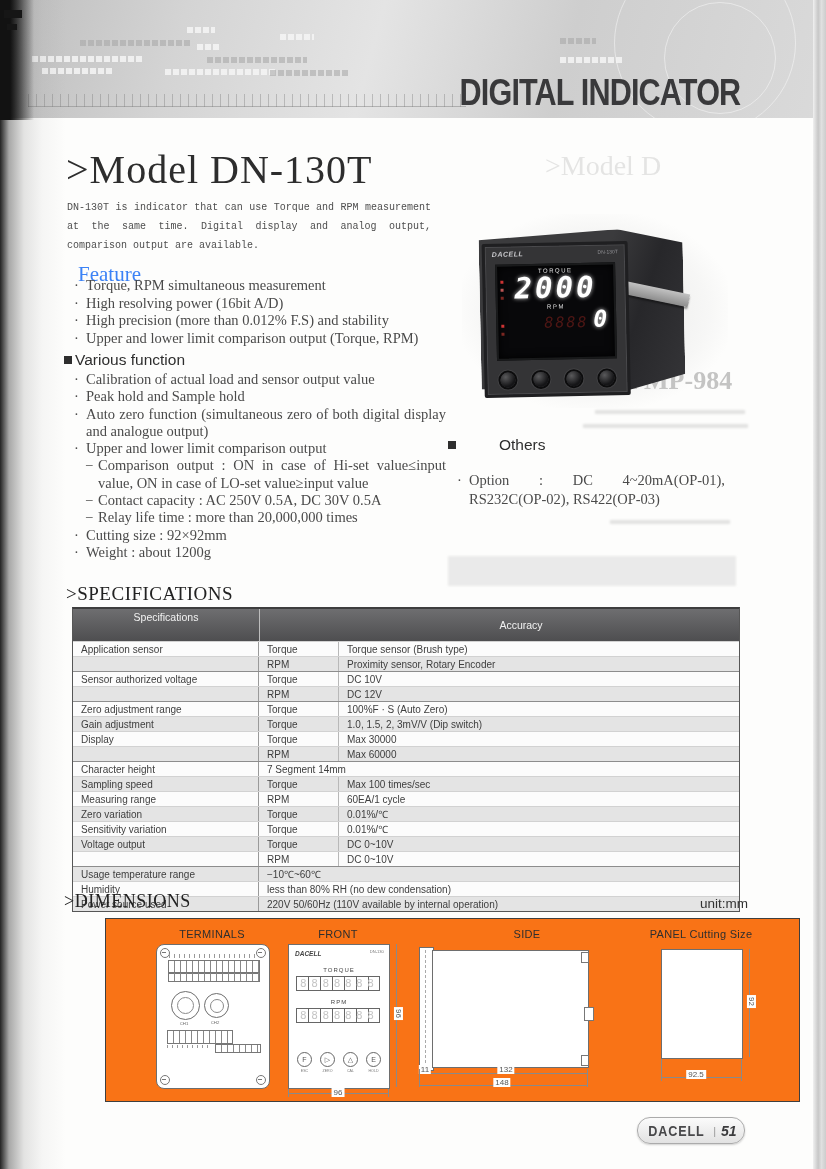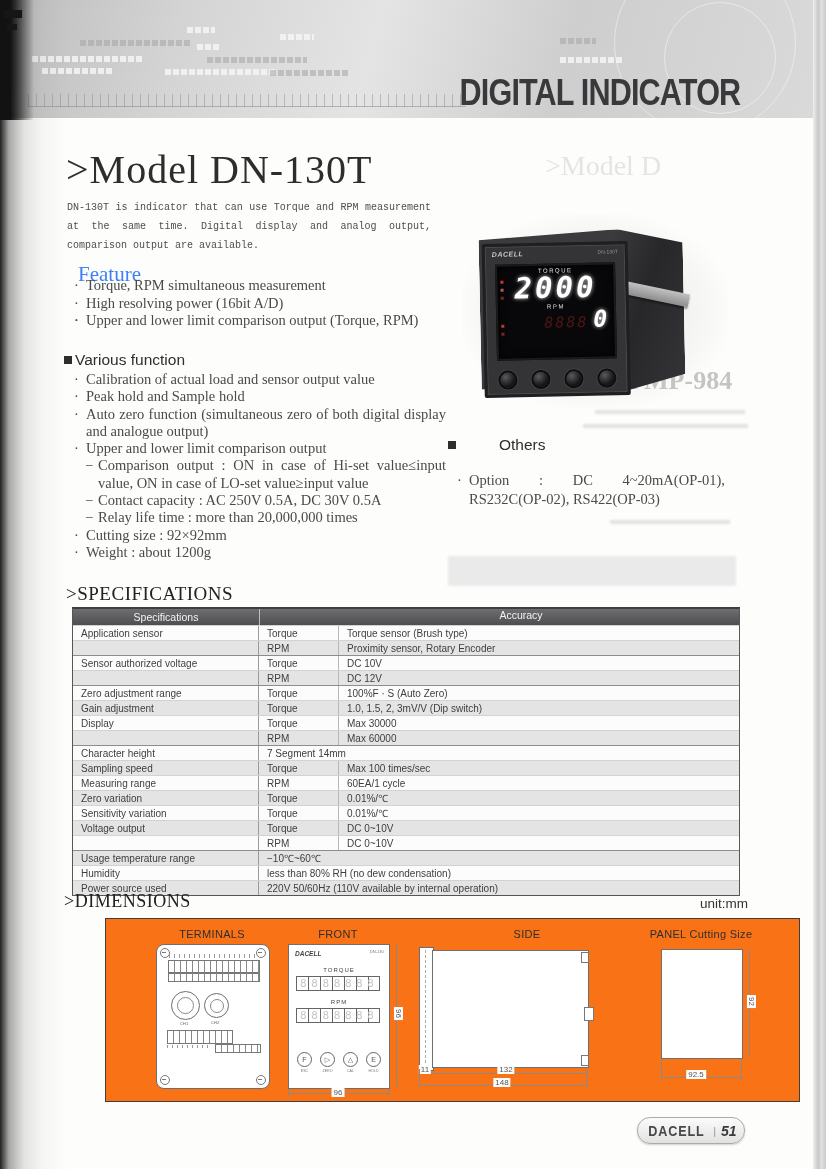--- a/index.html
+++ b/index.html
@@ -84,21 +84,21 @@
   .dev-btns{position:absolute;bottom:7px;left:13px;right:13px;display:flex;justify-content:space-between;}
   .dev-btns i{width:15px;height:15px;border-radius:50%;
     background:radial-gradient(circle at 35% 30%,#5a5a5c,#151517 65%);
     box-shadow:0 0 0 2px #0c0c0d,0 0 0 3px #414143;}
 
   
   .spec-h{position:absolute;left:66px;top:583px;margin:0;font-family:"Liberation Serif",serif;
     font-size:19px;font-weight:500;color:#222;letter-spacing:.5px;}
   .spec-table{position:absolute;left:72px;top:607px;width:666px;border:1px solid #565656;
     border-top:2px solid #3e3e3e;background:#fcfcfc;font-size:10px;color:#3e3e3e;}
-  .spec-head{display:flex;height:16px;align-items:flex-start;font-size:10.5px;color:#f2f2f2;
+  .spec-head{display:flex;height:32px;align-items:center;font-size:10.5px;color:#f2f2f2;
     background:linear-gradient(#6e6e70,#4e4e50);gap:43px;}
   .hc1{width:186px;text-align:center;border-right:1px solid #bdbdbd;align-self:stretch;line-height:16px;}
   .hc2{flex:1;text-align:center;}
   .spec-row{display:flex;height:14px;border-top:1px solid #d2d2d2;}
   .spec-row.group-top{border-top:1px solid #8d8d8d;}
   .spec-row.shade{background:#e4e4e4;}
   .spec-row>div{display:flex;align-items:center;box-sizing:border-box;}
   .c1{width:186px;padding-left:8px;border-right:1px solid #9a9a9a;}
   .c2{width:80px;padding-left:8px;border-right:1px solid #b8b8b8;}
   .c3{flex:1;padding-left:8px;}
@@ -185,21 +185,21 @@
   <div class="ghost-bar" style="left:583px;top:424px;width:165px;height:4px;"></div>
   <div class="ghost-bar" style="left:610px;top:520px;width:120px;height:4px;"></div>
   <div class="ghost-band" style="left:448px;top:556px;width:288px;height:30px;"></div>
 
   <h1 class="model-title">&gt;Model DN-130T</h1>
   <p class="desc">DN-130T is indicator that can use Torque and RPM measurement at the same time. Digital display and analog output, comparison output are available.</p>
   <h2 class="feature-h">Feature</h2>
   <div class="feature-list" id="features">
       <div class="bullet-item"><span class="b">·</span><span>Torque, RPM simultaneous measurement</span></div>
       <div class="bullet-item"><span class="b">·</span><span>High resolving power (16bit A/D)</span></div>
-      <div class="bullet-item"><span class="b">·</span></div>
+      <div class="bullet-item"><span class="b">·</span><span>High precision (more than 0.012% F.S) and stability</span></div>
       <div class="bullet-item"><span class="b">·</span><span>Upper and lower limit comparison output (Torque, RPM)</span></div>
     </div>
 
   <div class="sq-h various-h">
     <span class="sq"></span>
     <span>Various function</span>
   </div>
   <div class="various-list" id="various">
       <div class="bullet-item"><span class="b">·</span><span>Calibration of actual load and sensor output value</span></div>
       <div class="bullet-item"><span class="b">·</span><span>Peak hold and Sample hold</span></div>

